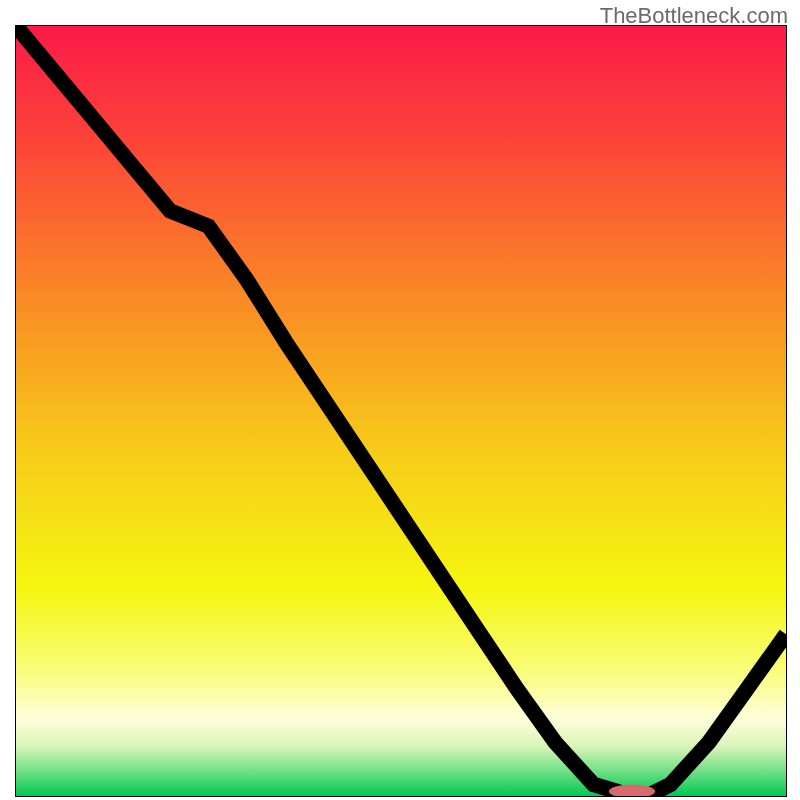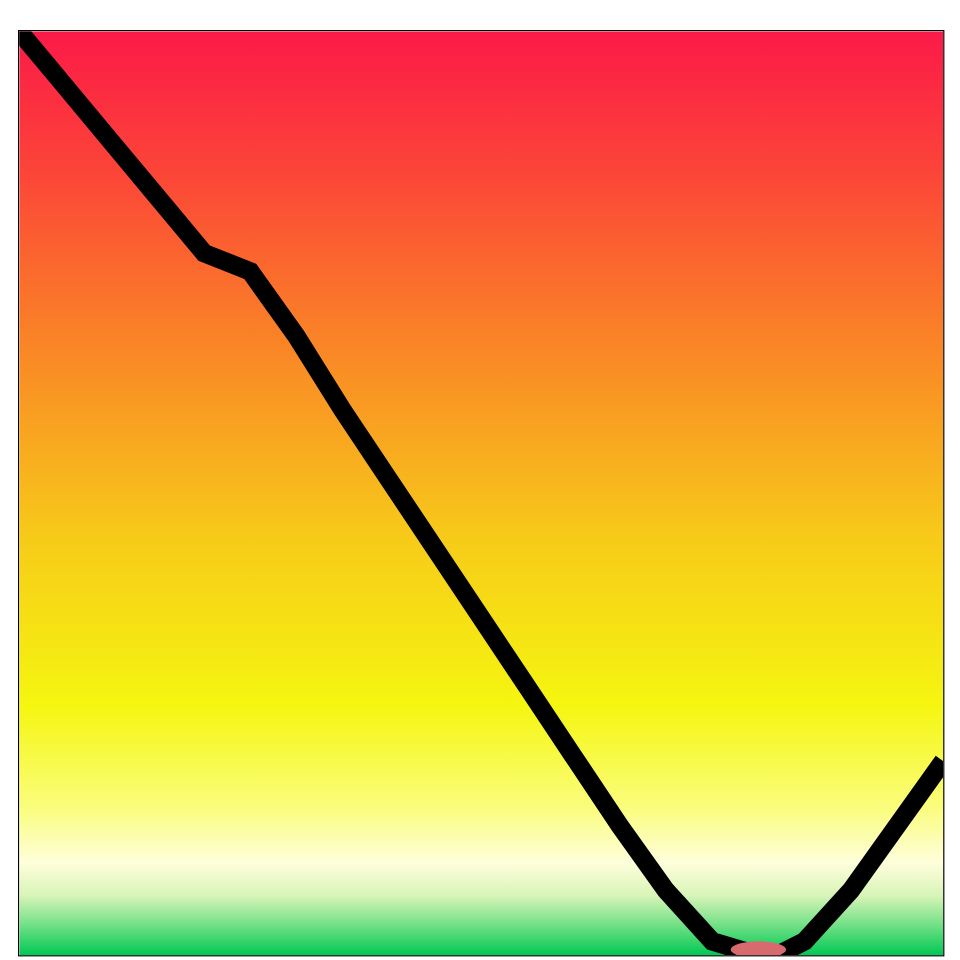--- a/index.html
+++ b/index.html
@@ -48,20 +48,21 @@
     stroke: none;
     rx: 6;
     ry: 6;
   }
 </style>
 </head>
 <body>
 
 <div class="chart-container">
 
+  <div class="attribution">TheBottleneck.com</div>
 
   <div class="plot-area">
     <svg class="plot-svg" viewBox="0 0 100 100" preserveAspectRatio="none">
       <defs>
         <linearGradient id="bg-grad" x1="0" y1="0" x2="0" y2="1">
             <stop offset="0.00%" stop-color="#fb1a48"></stop>
             <stop offset="15.00%" stop-color="#fc4438"></stop>
             <stop offset="33.00%" stop-color="#fa8227"></stop>
             <stop offset="55.00%" stop-color="#f7cb19"></stop>
             <stop offset="73.00%" stop-color="#f5f610"></stop>

